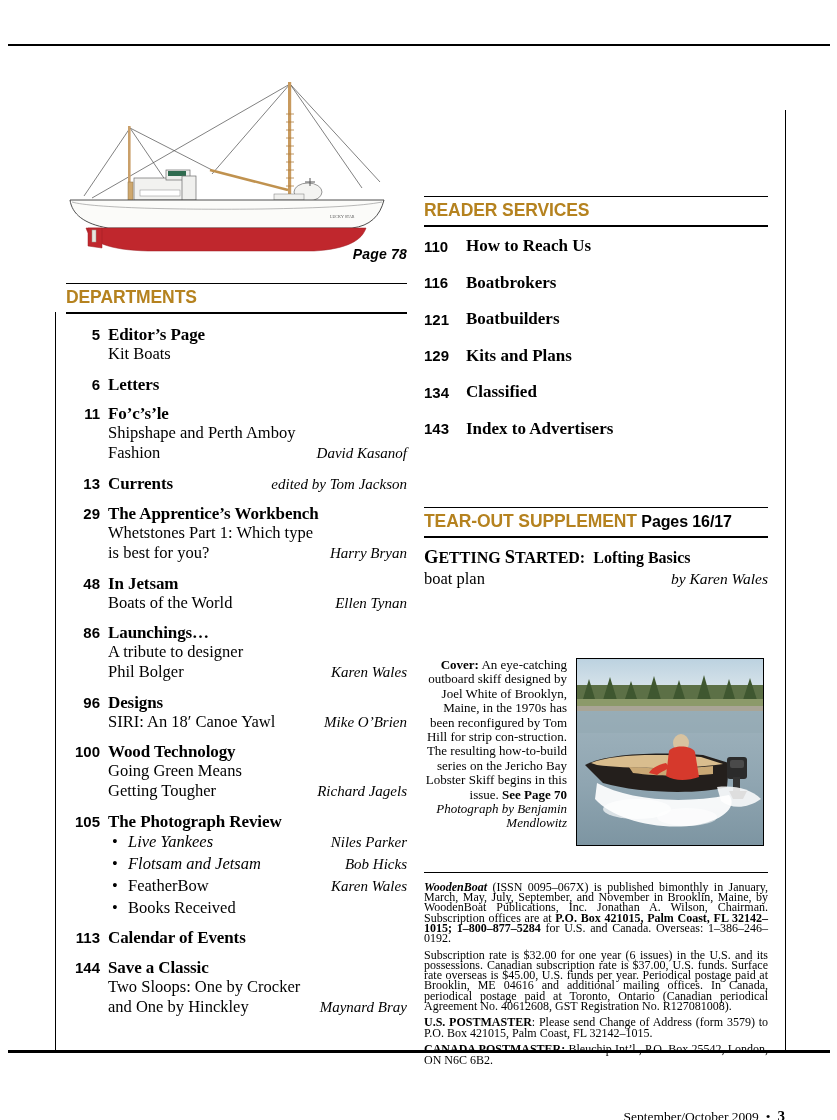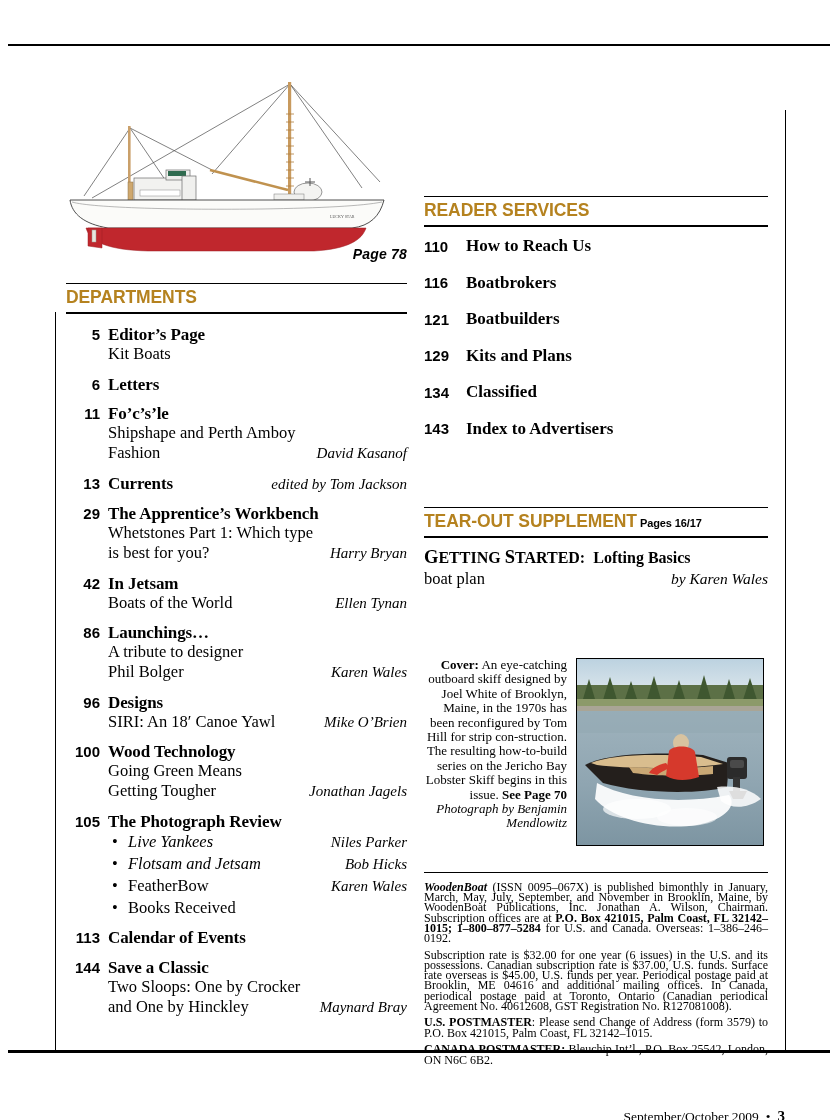--- a/index.html
+++ b/index.html
@@ -24,21 +24,21 @@
     text-align:right;font-family:"Liberation Sans",sans-serif;
     font-weight:bold;font-style:italic;font-size:14px;letter-spacing:.2px;
   }
 
   
   .sec-head{
     font-family:"Liberation Sans",sans-serif;font-weight:bold;
     font-size:17.5px;color:#b5821f;letter-spacing:-0.1px;
     padding:3px 0 4px 0;
   }
-  .sec-head .tail{color:#000;font-size:11px;}
+  .sec-head .tail{color:#000;font-size:16px;}
   .hr-thin{height:1px;background:#000;}
   .hr-thick{height:2px;background:#000;}
 
   
   .dept-block{position:absolute;left:66px;top:283px;width:341px;}
   .dept-list{margin-top:11px;}
   .entry{display:flex;align-items:flex-start;margin-bottom:10.5px;}
   .pnum{
     width:34px;flex:0 0 34px;text-align:right;
     font-family:"Liberation Sans",sans-serif;font-weight:bold;
@@ -231,21 +231,21 @@
             <div class="eline">
               <span class="txt">Whetstones Part 1: Which type</span>
             </div>
             <div class="eline">
               <span class="txt">is best for you?</span>
               <span class="by">Harry Bryan</span>
             </div>
           </div>
         </div>
         <div class="entry">
-          <div class="pnum">42</div>
+          <div class="pnum">48</div>
           <div class="ebody">
             <div class="etitle">In Jetsam</div>
             <div class="eline">
               <span class="txt">Boats of the World</span>
               <span class="by">Ellen Tynan</span>
             </div>
           </div>
         </div>
         <div class="entry">
           <div class="pnum">86</div>
@@ -272,21 +272,21 @@
         </div>
         <div class="entry">
           <div class="pnum">100</div>
           <div class="ebody">
             <div class="etitle">Wood Technology</div>
             <div class="eline">
               <span class="txt">Going Green Means</span>
             </div>
             <div class="eline">
               <span class="txt">Getting Tougher</span>
-              <span class="by">Jonathan Jagels</span>
+              <span class="by">Richard Jagels</span>
             </div>
           </div>
         </div>
         <div class="entry">
           <div class="pnum">105</div>
           <div class="ebody">
             <div class="etitle">The Photograph Review</div>
             <ul class="bullets">
               <li>
                 <span class="ital">Live Yankees</span>

